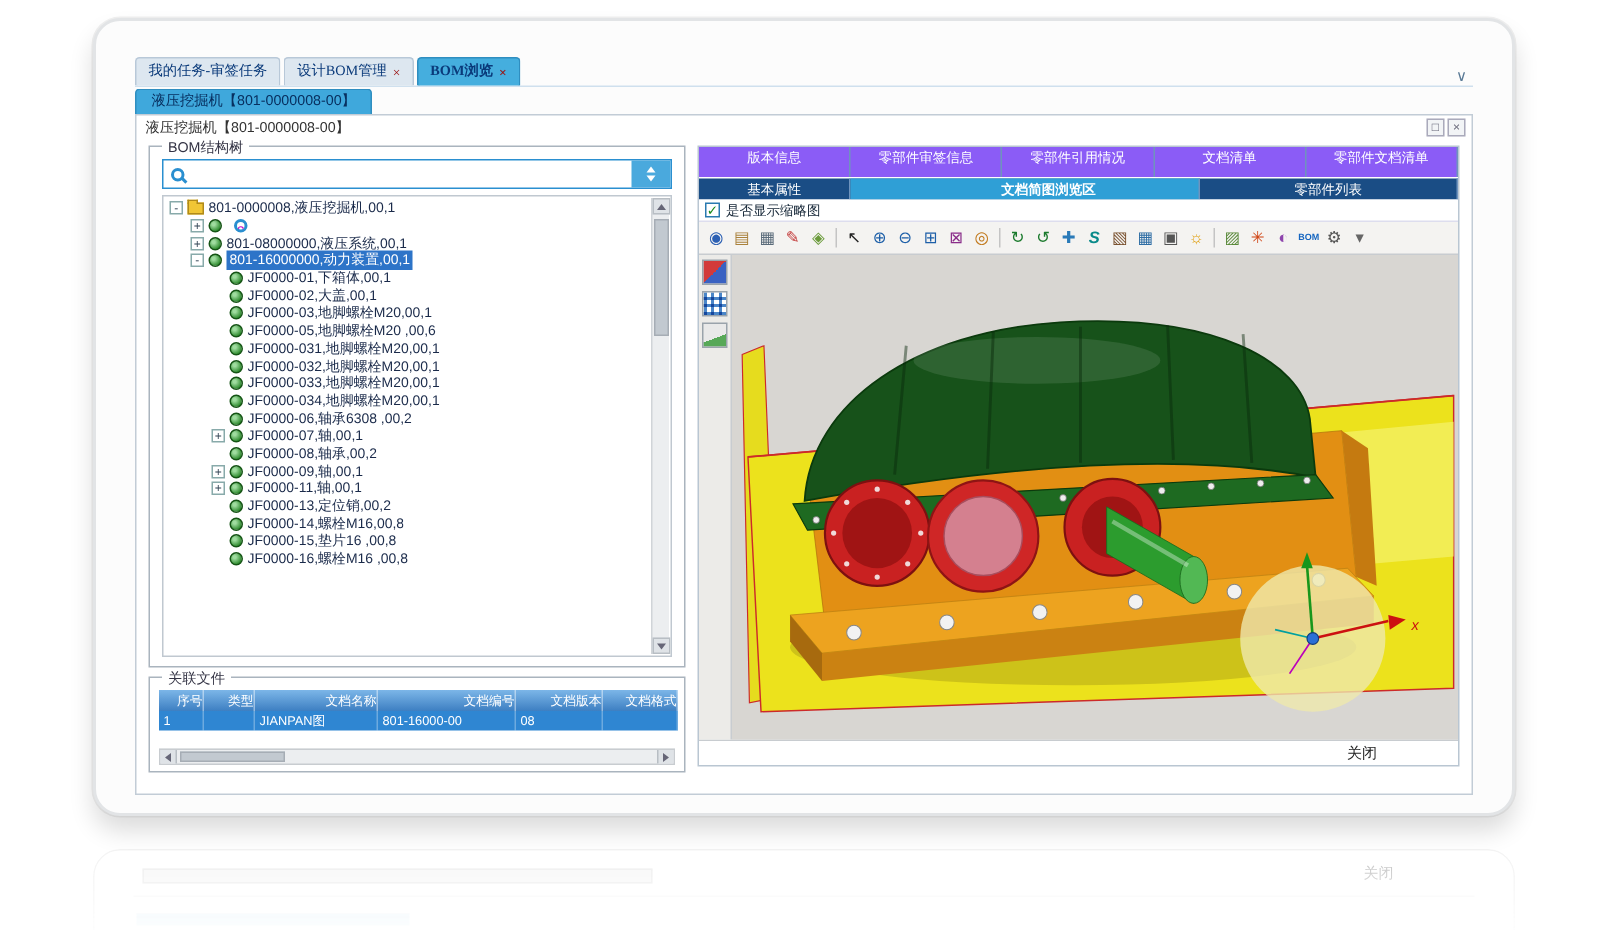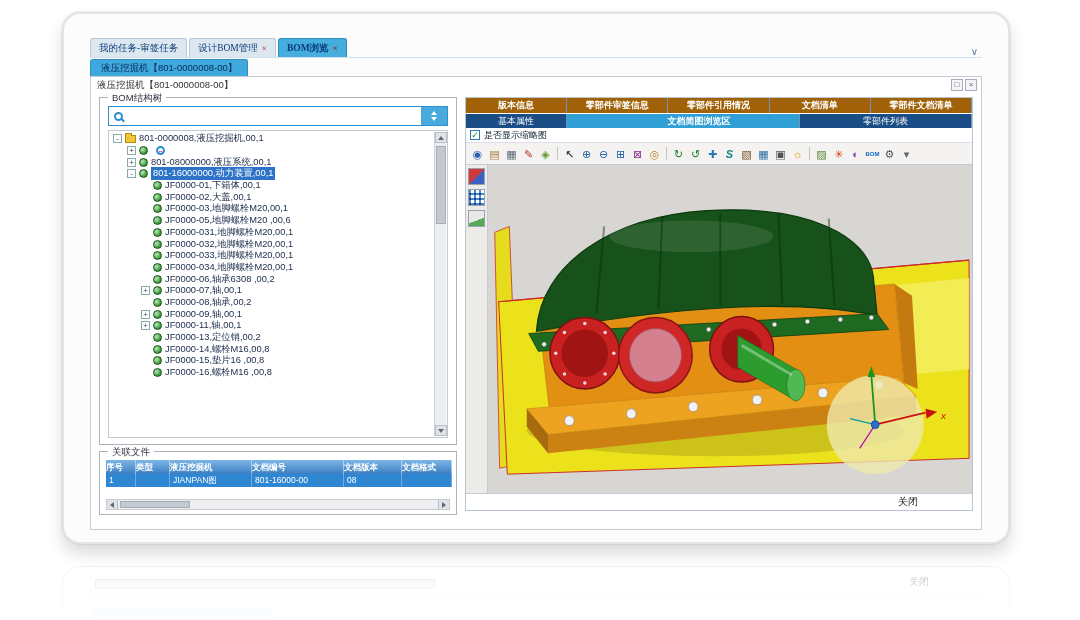--- a/index.html
+++ b/index.html
@@ -82,39 +82,39 @@
   .varrow { position:absolute; left:0; width:12px; height:11px; background:#dfe3e7;
     border:1px solid #b8bec4; display:flex; align-items:center; justify-content:center; }
   .varrow.up { top:0; } .varrow.down { bottom:0; }
   .vthumb { position:absolute; left:1px; top:14px; width:10px; height:78px; background:#c2c9d0;
     border:1px solid #a6adb5; }
 
   
   .ftable { position:absolute; left:6px; top:8px; right:6px; }
   .frow { display:grid; grid-template-columns:30px 34px 82px 92px 58px 50px; }
   .fhead .fcell { background:linear-gradient(#7cb6e8,#3d7fc2); color:#fff; font-size:8.5px;
-    height:14px; line-height:14px; text-align:left; border-right:1px solid rgba(255,255,255,.45);
-    overflow:hidden; white-space:nowrap;font-weight:bold; }
+    height:14px; line-height:14px; text-align:right; border-right:1px solid rgba(255,255,255,.45);
+    overflow:hidden; white-space:nowrap; }
   .fdata .fcell { background:#2f86d2; color:#fff; font-size:8.5px; height:13px; line-height:13px;
     padding-left:3px; border-right:1px solid rgba(255,255,255,.3); overflow:hidden; white-space:nowrap; }
   .hscroll { position:absolute; left:6px; right:6px; bottom:4px; height:11px; background:#eceef0;
     border:1px solid #c8ccd0; display:flex; align-items:center; }
   .harrow { width:11px; height:9px; background:#dfe3e7; border-right:1px solid #b8bec4;
     display:flex; align-items:center; justify-content:center; flex:none; }
   .harrow.right { margin-left:auto; border-right:none; border-left:1px solid #b8bec4; }
   .tri-left { width:0; height:0; border-top:3px solid transparent; border-bottom:3px solid transparent;
     border-right:4px solid #667; }
   .tri-right { width:0; height:0; border-top:3px solid transparent; border-bottom:3px solid transparent;
     border-left:4px solid #667; }
   .hthumb { width:70px; height:7px; background:#c2c9d0; border:1px solid #a6adb5; margin-left:2px; }
 
   
   .right-pane { position:absolute; left:374px; top:20px; right:8px; height:414px;
     display:flex; flex-direction:column; border:1px solid #b9c6d2; }
-  .rtabs1 { display:flex; height:15px; background:#a16207; flex:none;font-weight:bold; }
+  .rtabs1 { display:flex; height:20px; background:#8b5cf6; flex:none; }
   .rtab1 { flex:1; color:#fff; font-size:9px; line-height:15px; text-align:center;
     border-right:1px solid #6f93bd; overflow:hidden; white-space:nowrap; }
   .rtabs2 { display:flex; height:15px; background:#1a4d85; border-top:1px solid #fff; flex:none; }
   .rtab2 { color:#fff; font-size:9px; line-height:15px; text-align:center;
     border-right:1px solid #6f93bd; overflow:hidden; white-space:nowrap; }
   .rtab2.w1 { width:20%; } .rtab2.w2 { width:46%; } .rtab2.w3 { width:34%; }
   .rtab2.active { background:#2f9fd6; font-weight:bold;padding-left:32px; }
   .checkrow { height:15px; background:#fff; border-bottom:1px solid #dde; display:flex;
     align-items:center; gap:4px; padding-left:4px; flex:none; }
   .cb { width:10px; height:10px; border:1px solid #2a7ab0; background:#fff; display:flex;
@@ -318,21 +318,21 @@
           </div>
         </div>
       </div>
 
       <div class="group group-files">
         <span class="glabel">关联文件</span>
         <div class="ftable">
           <div class="frow fhead">
             <span class="fcell">序号</span>
             <span class="fcell">类型</span>
-            <span class="fcell">液压挖掘机</span>
+            <span class="fcell">文档名称</span>
             <span class="fcell">文档编号</span>
             <span class="fcell">文档版本</span>
             <span class="fcell">文档格式</span>
           </div>
           <div class="frow fdata">
             <span class="fcell">1</span>
             <span class="fcell"></span>
             <span class="fcell">JIANPAN图</span>
             <span class="fcell">801-16000-00</span>
             <span class="fcell">08</span>

